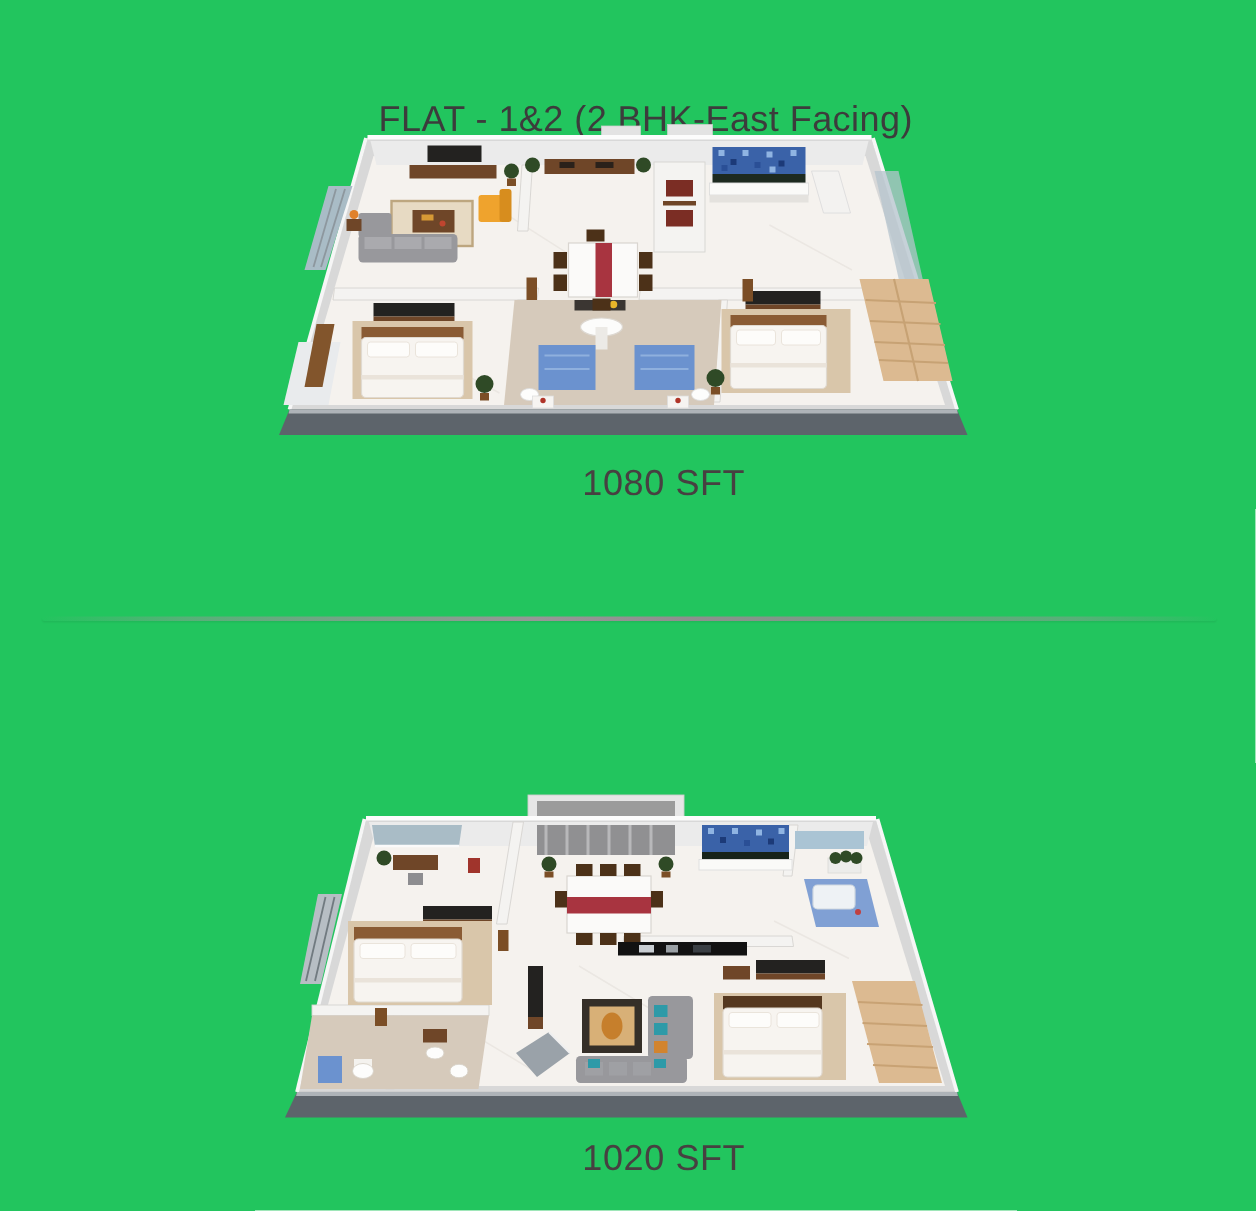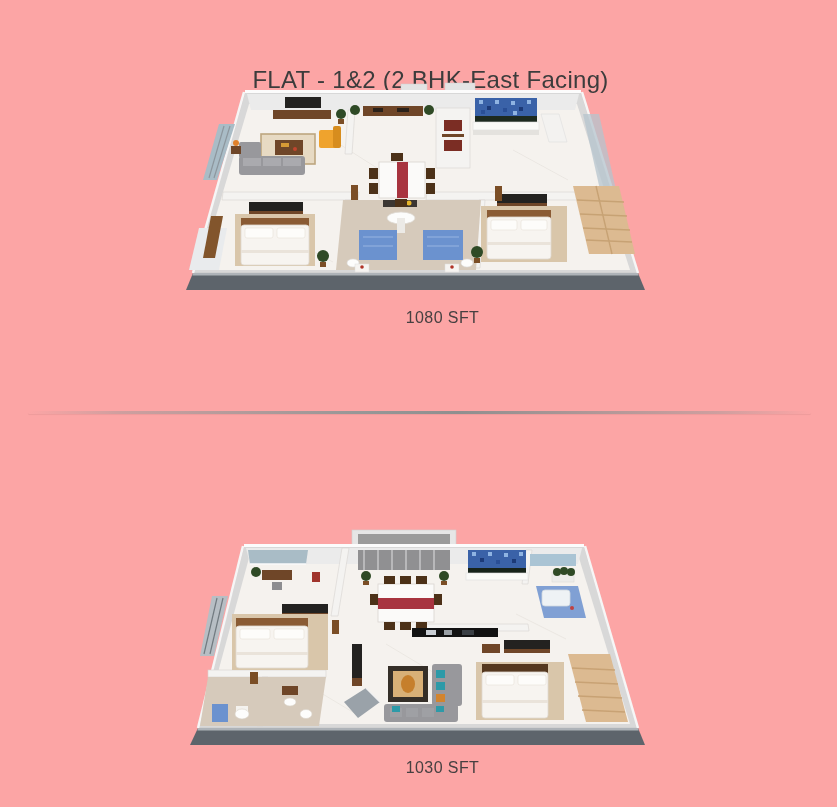--- a/index.html
+++ b/index.html
@@ -1,23 +1,23 @@
 <!DOCTYPE html>
 <html><head>
 <meta charset="utf-8">
 <style>
   html,body{margin:0;padding:0;background:#ffffff;}
-  .page{position:relative;width:837px;height:807px;background:#fca5a5;
+  .page{position:relative;width:837px;height:807px;background:#22c55e;
         font-family:"Liberation Sans",sans-serif;overflow:hidden;}
   .flat-title{position:absolute;left:0;width:100%;box-sizing:border-box;
         text-align:center;font-size:24px;font-weight:400;color:#3c3c3c;letter-spacing:.3px;}
   .flat-title.t1{top:46px;padding-left:24px;}
   .flat-title.t2{top:494px;padding-left:20px;}
   .area-label{position:absolute;left:0;width:100%;box-sizing:border-box;
-        text-align:center;font-size:16px;color:#474041;letter-spacing:.4px;}
+        text-align:center;font-size:24px;color:#474041;letter-spacing:.4px;}
   .area-label.a1{top:309px;padding-left:48px;}
   .area-label.a2{top:759px;padding-left:48px;}
   .divider{position:absolute;top:411px;left:28px;right:26px;height:3px;border-radius:2px;
         background:linear-gradient(to right,
           rgba(151,151,151,0) 0%, rgba(151,151,151,.45) 12%,
           #979797 42%, #8f8f8f 55%, rgba(151,151,151,.45) 88%,
           rgba(151,151,151,0) 100%);
         box-shadow:0 1px 1px rgba(0,0,0,.06);}
   .plan{position:absolute;}
   .plan.p1{left:183px;top:80px;}
@@ -394,15 +394,15 @@
 
     <g fill="#2f4a26">
       <circle cx="70" cy="48" r="5"></circle>
       <circle cx="180" cy="52" r="5"></circle>
         <circle cx="258" cy="52" r="5"></circle>
       <rect x="177" y="57" width="6" height="4" fill="#7b4e26"></rect>
       <rect x="255" y="57" width="6" height="4" fill="#7b4e26"></rect>
     </g>
   </svg>
 
-  <div class="area-label a2">1030 SFT</div>
+  <div class="area-label a2">1020 SFT</div>
 
 </div>
 
 </body></html>

